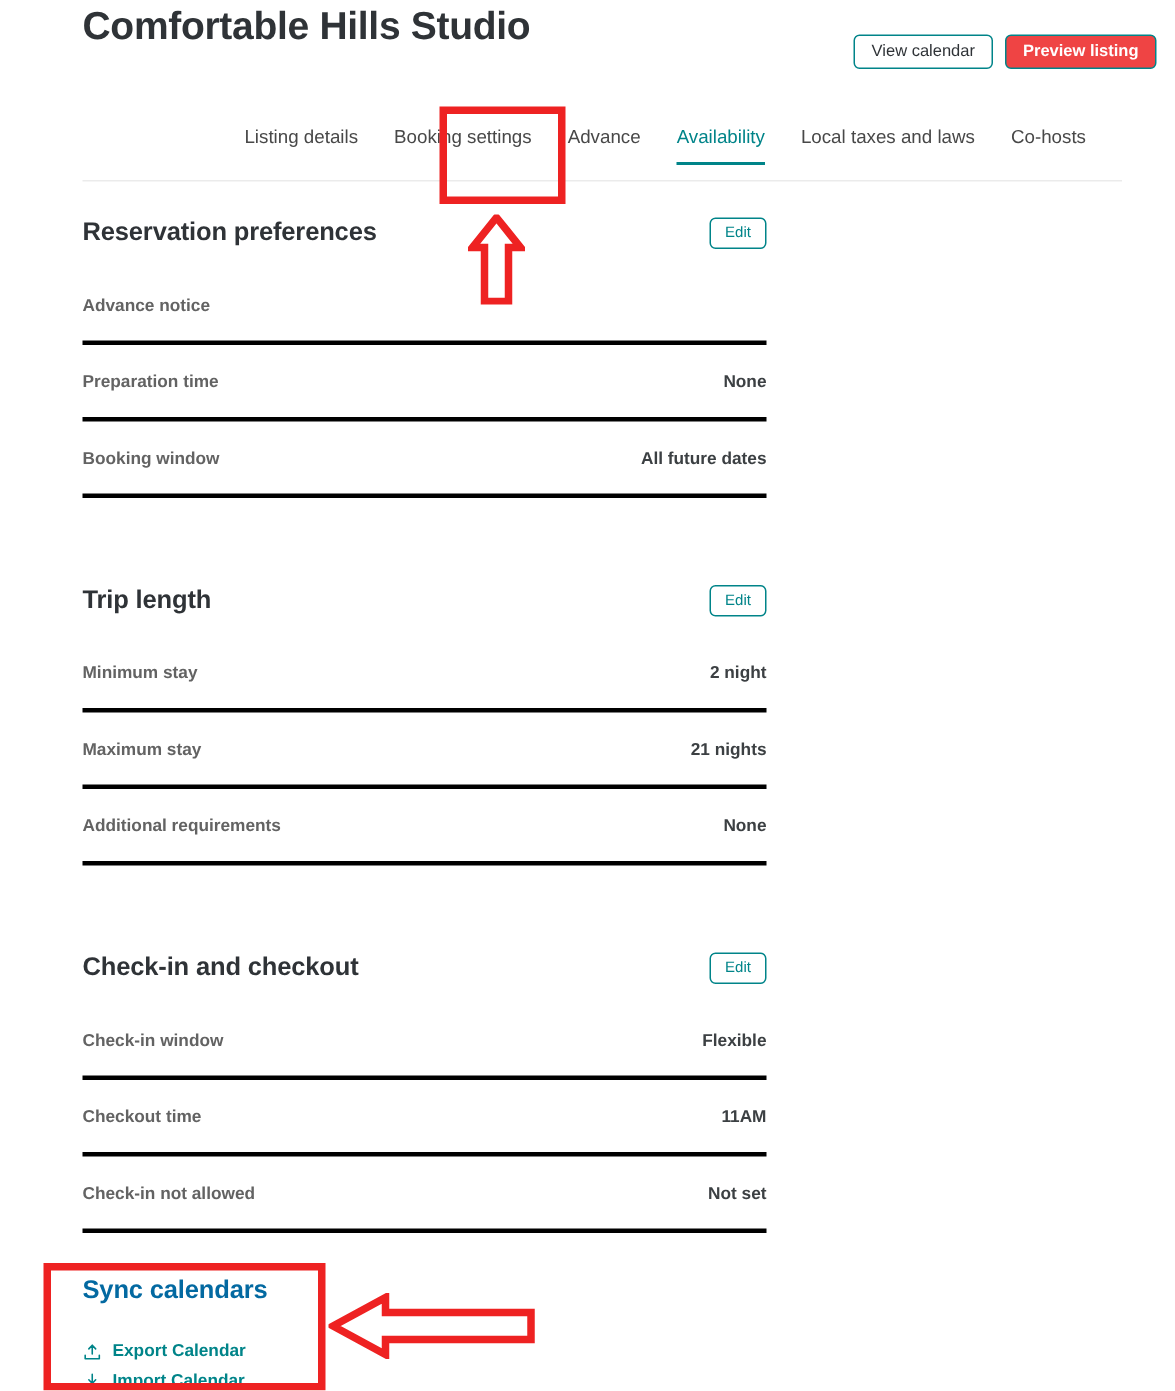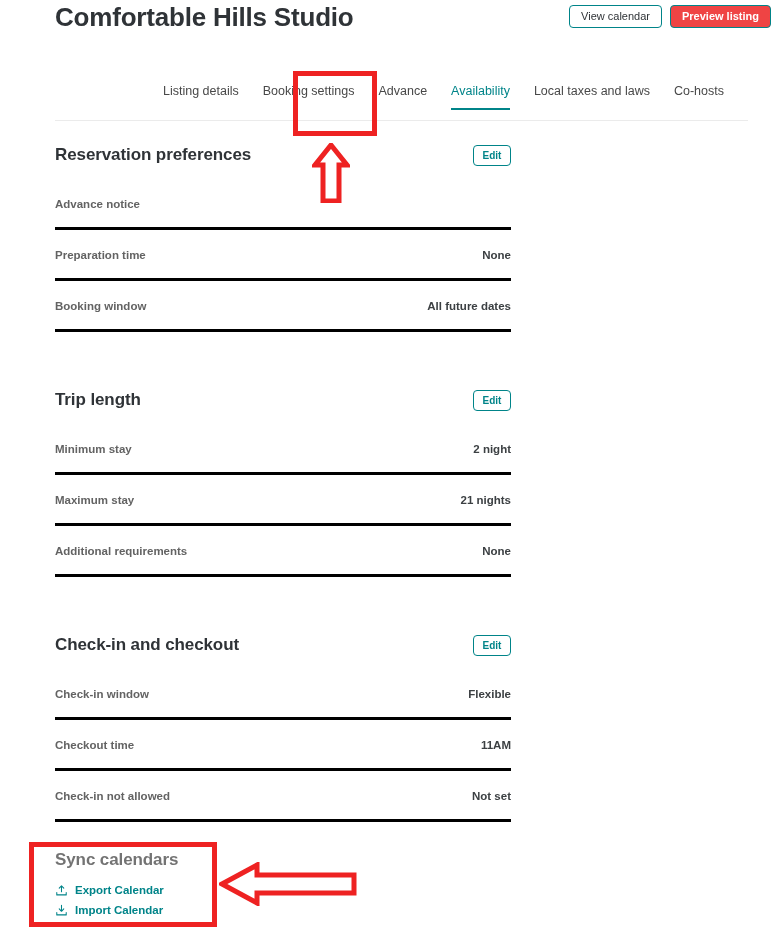--- a/index.html
+++ b/index.html
@@ -27,21 +27,21 @@
     top: 2px;
     font-size: 26px;
     font-weight: bold;
     color: #2f3337;
     letter-spacing: -0.2px;
     white-space: nowrap;
   }
   .header-actions {
     position: absolute;
     right: 12px;
-    top: 5px;
+    top: 23px;
     display: flex;
     gap: 8px;
     align-items: center;
   }
   .btn {
     font-family: "Liberation Sans", sans-serif;
     font-size: 11px;
     font-weight: bold;
     border-radius: 4px;
     padding: 0 11px;
@@ -118,21 +118,21 @@
     font-weight: bold;
     color: #2f3337;
     letter-spacing: -0.1px;
   }
   .edit-btn {
     border: 1px solid #008489;
     color: #008489;
     background: #ffffff;
     border-radius: 4px;
     font-size: 10px;
-    font-weight: bold;
+    font-weight: normal;
     width: 38px;
     height: 21px;
     line-height: 19px;
     text-align: center;
     cursor: pointer;
     font-family: "Liberation Sans", sans-serif;
   }
   .row {
     display: flex;
     align-items: flex-end;
@@ -161,23 +161,23 @@
   
   .sync-section {
     position: absolute;
     left: 55px;
     top: 850px;
     width: 250px;
   }
   .sync-title {
     font-size: 17px;
     font-weight: bold;
-    color: #737373;
+    color: #0369a1;
     letter-spacing: -0.1px;
-    margin-bottom: 13px;
+    margin-bottom: 24px;
   }
   .sync-link {
     display: flex;
     align-items: center;
     gap: 7px;
     color: #008489;
     font-size: 11.5px;
     font-weight: bold;
     margin-bottom: 6px;
     cursor: pointer;

